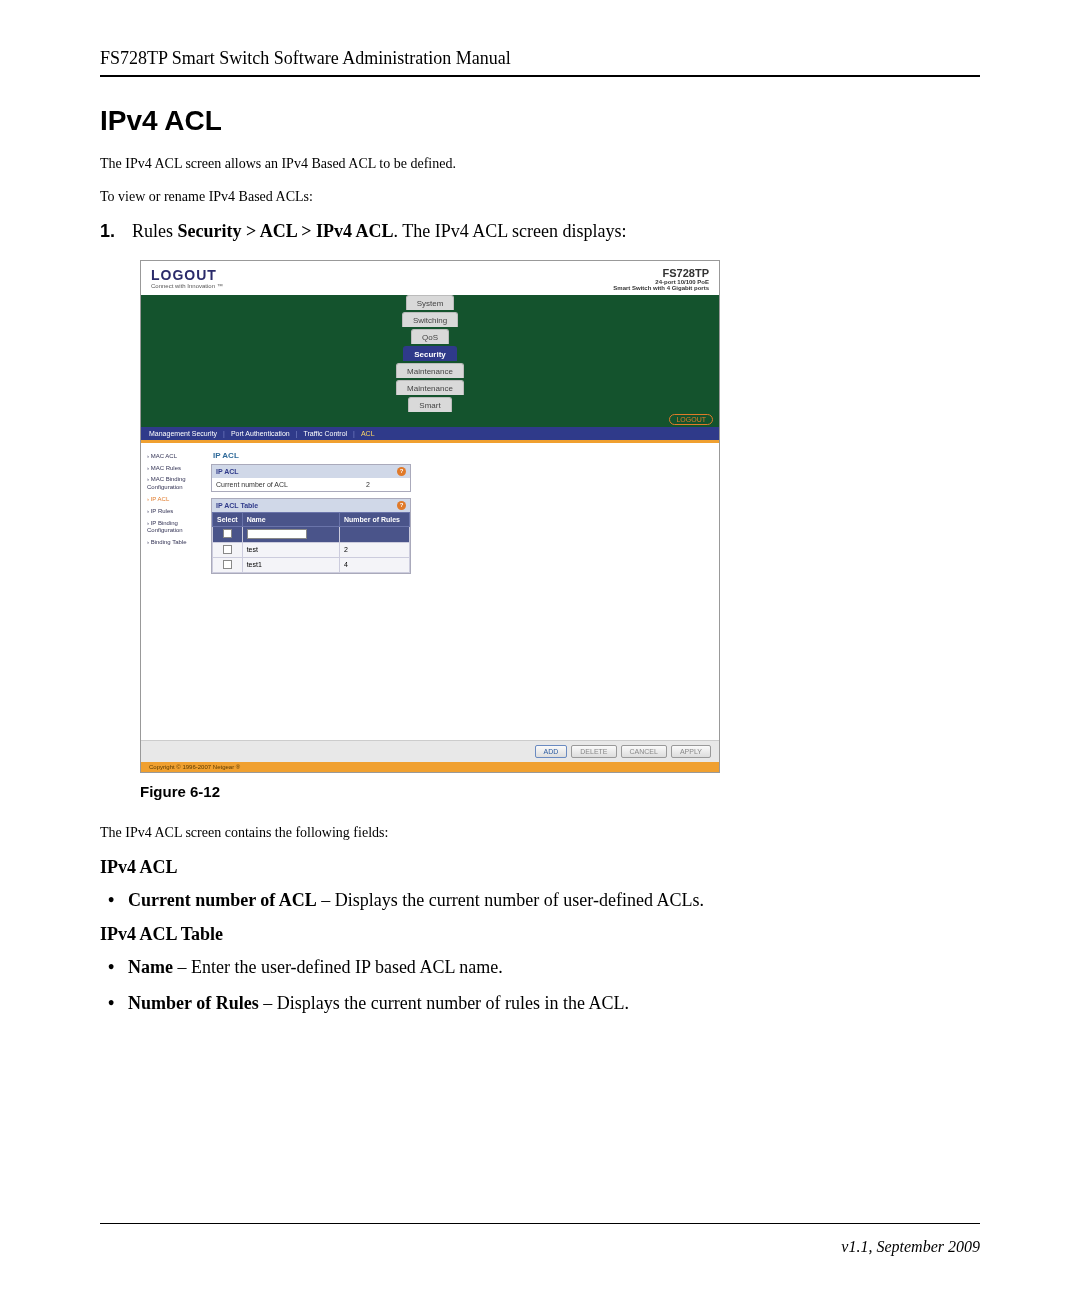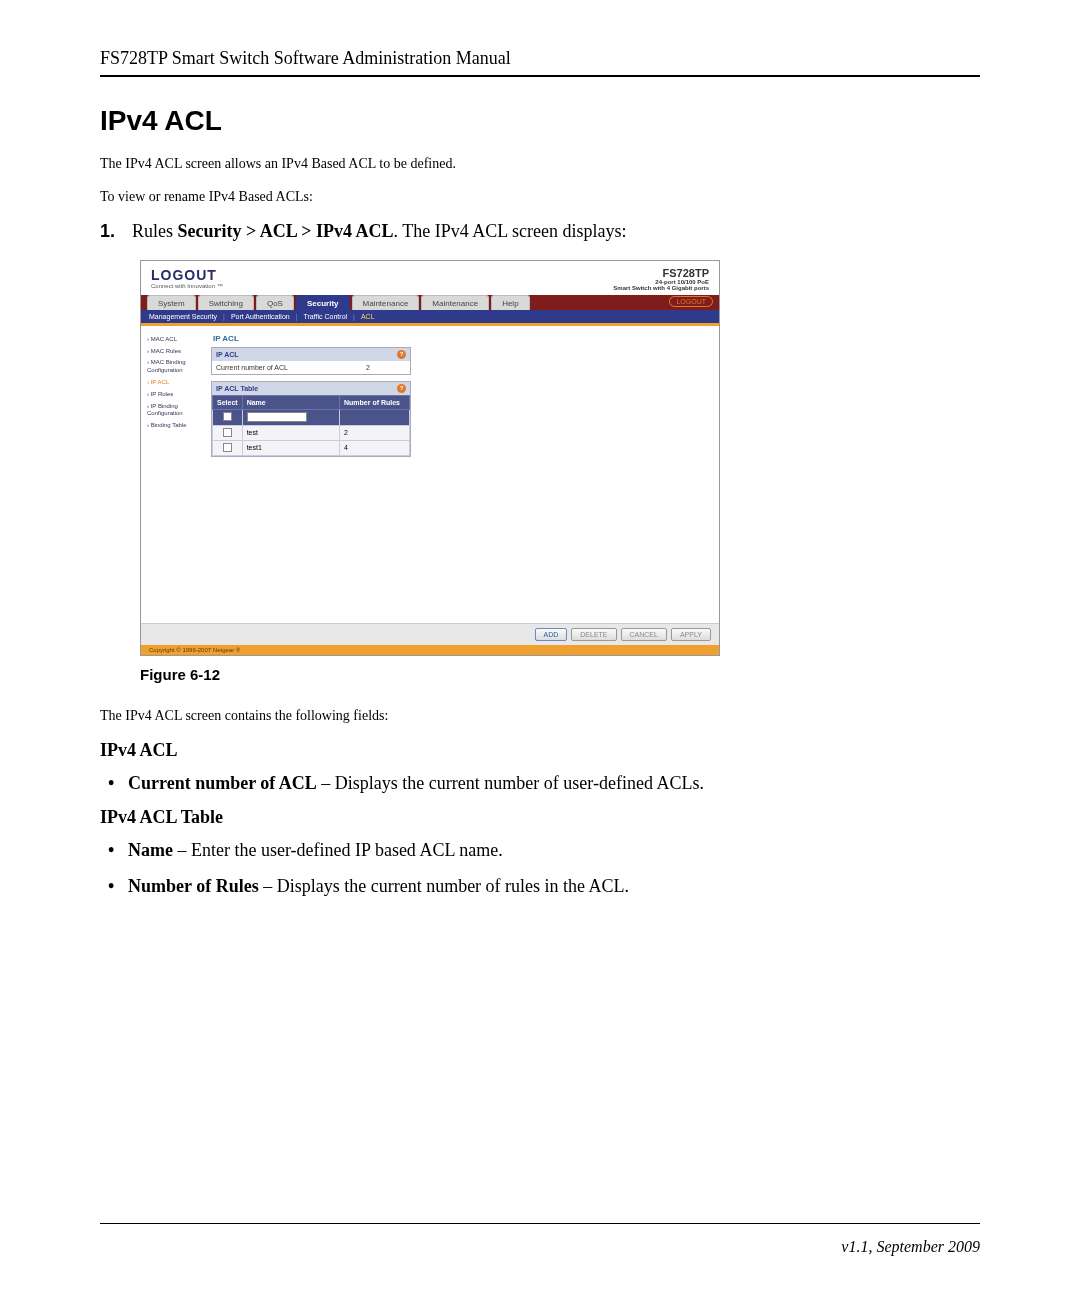--- a/index.html
+++ b/index.html
@@ -49,23 +49,24 @@
   .ss-logo .brand { font-weight: bold; font-size: 14px; letter-spacing: 1px; color: #2a2a6a; }
   .ss-logo .tag { font-size: 6px; color: #555; }
   .ss-model { text-align: right; }
   .ss-model .m1 { font-weight: bold; font-size: 11px; color: #333; }
   .ss-model .m2 { font-size: 6px; color: #333; font-weight: bold; }
   .ss-model .m3 { font-size: 6px; color: #333; font-weight: bold; }
 
   .ss-tabs {
     display: flex;
     align-items: center;
-    background: #7f1d1d;
+    background: #14532d;
     padding: 0 6px;
     gap: 2px;
+    flex-direction: column;
   }
   .ss-tab {
     background: #d9d9d9;
     color: #444;
     font-size: 8px;
     padding: 3px 10px 2px 10px;
     border-radius: 3px 3px 0 0;
     border: 1px solid #bbb;
     border-bottom: none;
   }
@@ -234,21 +235,21 @@
       </div>
     </div>
 
     <div class="ss-tabs">
       <div class="ss-tab">System</div>
       <div class="ss-tab">Switching</div>
       <div class="ss-tab">QoS</div>
       <div class="ss-tab active">Security</div>
       <div class="ss-tab">Maintenance</div>
       <div class="ss-tab">Maintenance</div>
-      <div class="ss-tab">Help</div>
+      <div class="ss-tab">Smart</div>
       <div class="ss-logout">LOGOUT</div>
     </div>
 
     <div class="ss-subnav">
       <span>Management Security</span>
         <span class="sep">|</span>
       <span>Port Authentication</span>
         <span class="sep">|</span>
       <span>Traffic Control</span>
         <span class="sep">|</span>

